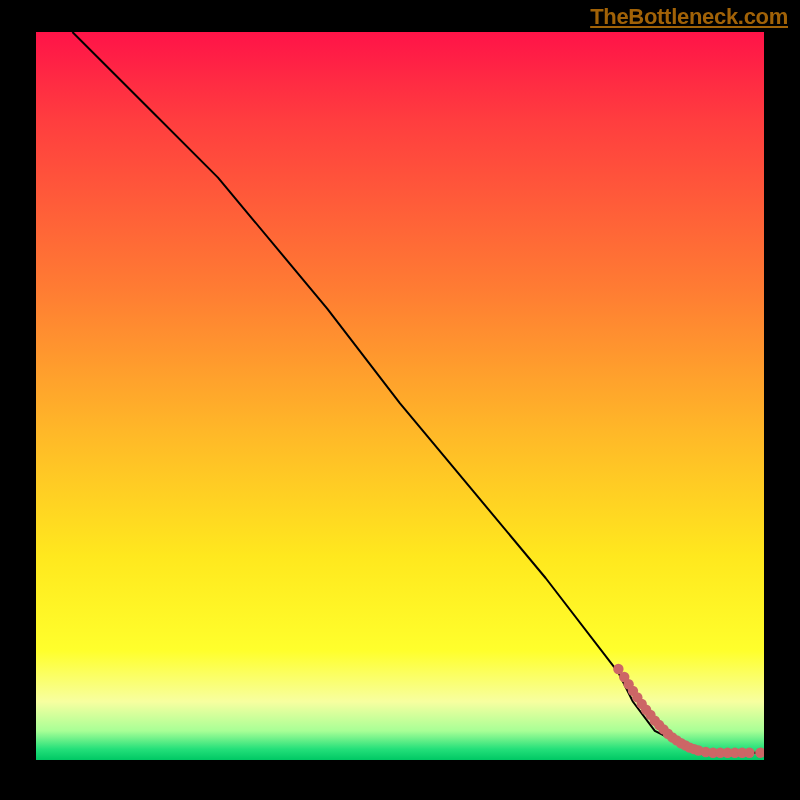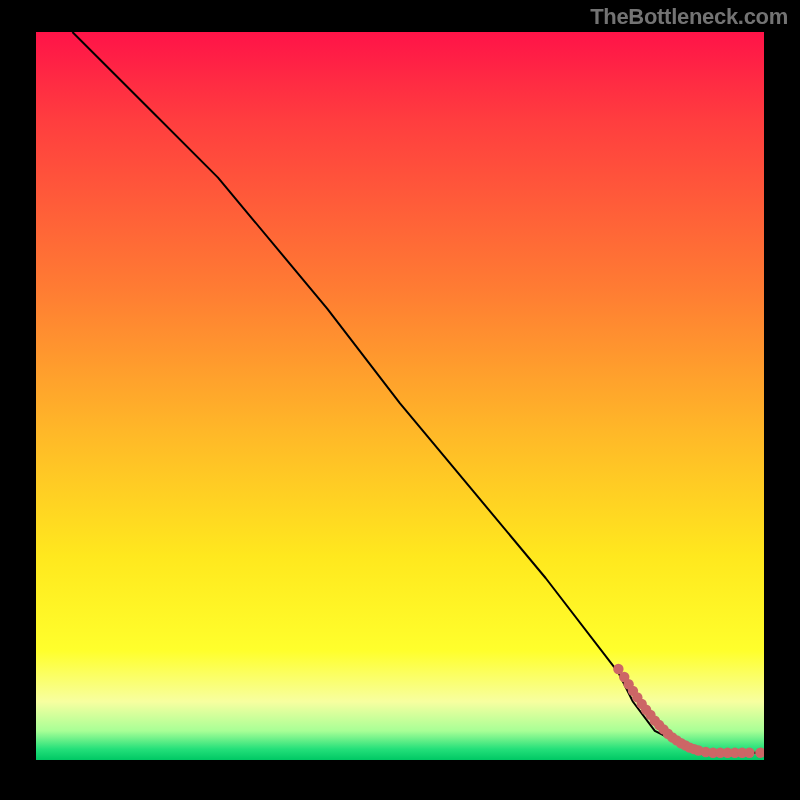--- a/index.html
+++ b/index.html
@@ -16,23 +16,24 @@
     width: 800px;
     height: 800px;
     background: #000;
   }
   .watermark {
     position: absolute;
     top: 4px;
     right: 12px;
     font-size: 22px;
     font-weight: bold;
-    color: #737373;
+    color: #a16207;
     letter-spacing: -0.3px;
     z-index: 5;
+    text-decoration: underline;
   }
   .plot {
     position: absolute;
     left: 36px;
     top: 32px;
     width: 728px;
     height: 728px;
     
     background: linear-gradient(
       to bottom,

